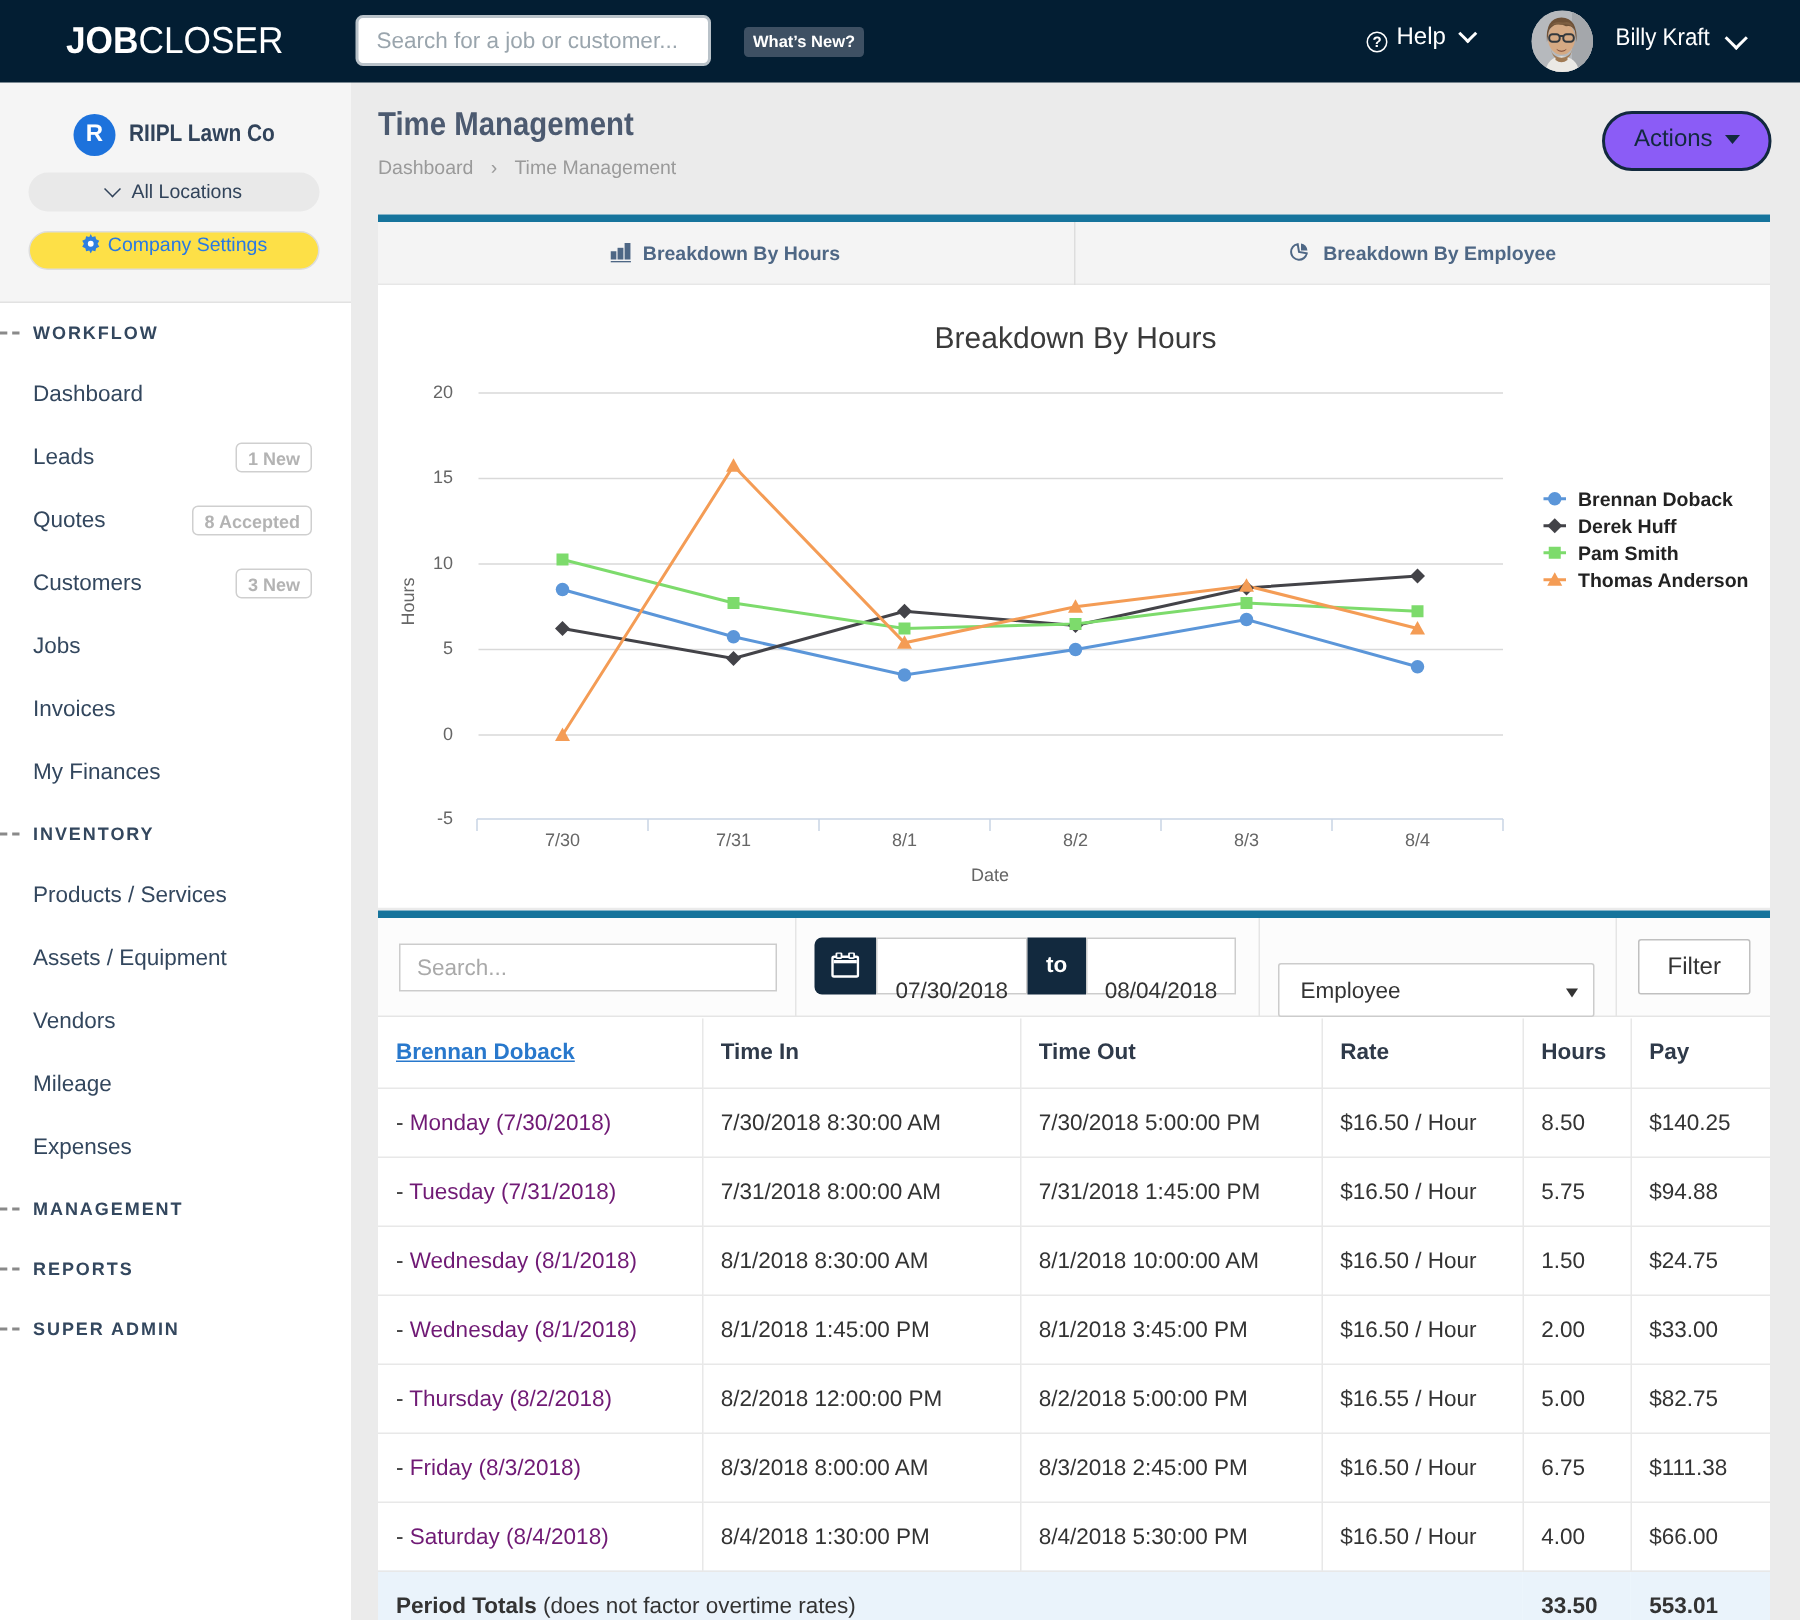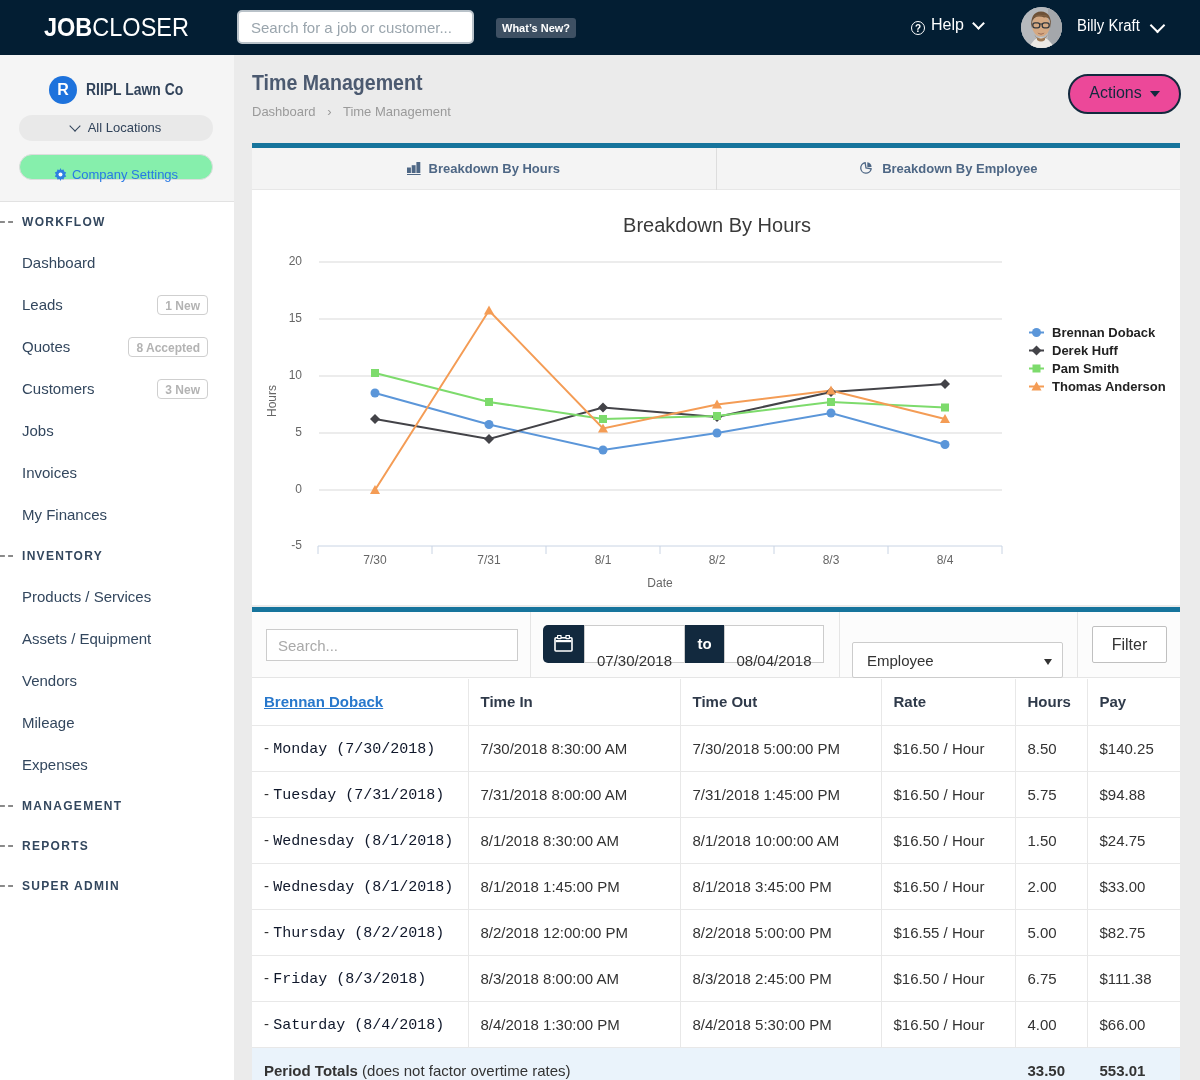--- a/index.html
+++ b/index.html
@@ -19,32 +19,32 @@
 .uname { position:absolute; left:1077px; top:17px; color:#fff; font-size:16px; transform:scaleX(.93); transform-origin:left; }
 .uchev { position:absolute; left:1152px; top:20px; width:11px; height:11px; border-right:2.5px solid #fff; border-bottom:2.5px solid #fff; transform:rotate(45deg); }
 
 .sidebar { position:absolute; left:0; top:55px; width:234px; height:1025px; background:#fff; }
 .side-top { position:absolute; left:0; top:0; width:234px; height:147px; background:#f5f5f5; border-bottom:1px solid #e2e2e2; }
 .rcirc { position:absolute; left:49px; top:21px; width:28px; height:28px; background:#1d72dc; border-radius:50%; color:#fff; text-align:center; font-size:16px; font-weight:bold; line-height:28px; }
 .cname { position:absolute; left:86px; top:26px; font-size:16px; font-weight:bold; color:#31435a; transform:scaleX(.87); transform-origin:left; }
 .pill { position:absolute; left:19px; width:194px; height:26px; border-radius:13px; font-size:13px; text-align:center; }
 .alloc { top:60px; background:#e9e9e9; color:#31435a; padding-top:5px; }
 .alloc .vchev { display:inline-block; width:8px; height:8px; border-right:1.5px solid #31435a; border-bottom:1.5px solid #31435a; transform:rotate(45deg); vertical-align:2px; margin-right:9px; }
-.csett { top:99px; background:#86efac; border:1px solid #ddd; color:#2979e4; padding-top:12px; font-size:13px; }
+.csett { top:99px; background:#fde047; border:1px solid #ddd; color:#2979e4; padding-top:0; font-size:13px; }
 .menu { position:absolute; left:0; top:147px; width:234px; }
 .mhead { position:relative; height:40px; line-height:40px; font-size:12px; font-weight:bold; letter-spacing:1.3px; color:#33475e; padding-left:22px; }
 .mhead .dash { position:absolute; left:0px; top:19px; width:13px; border-top:2px dashed #8a8a8a; }
 .mitem { position:relative; height:42px; line-height:42px; font-size:15px; color:#33475e; padding-left:22px; }
 .badge { position:absolute; right:26px; top:11px; height:20px; line-height:15px; border:1px solid #cfcfcf; border-radius:4px; color:#b3b3b3; font-size:12px; font-weight:bold; padding:3px 7px 0 7px; }
 
 .main { position:absolute; left:234px; top:55px; width:1120px; height:1025px; background:#ebebeb; }
 .ptitle { position:absolute; left:18px; top:15px; font-size:22px; font-weight:bold; color:#4c5a70; transform:scaleX(.89); transform-origin:left; }
 .crumb { position:absolute; left:18px; top:49px; font-size:13px; color:#9a9a9a; }
 .crumb .sep { margin:0 8px; }
-.actions { position:absolute; left:834px; top:19px; width:113px; height:40px; background:#ec4899; border:2px solid #12293e; border-radius:20px; text-align:center; padding-top:8px; font-size:16px; color:#12293e; }
+.actions { position:absolute; left:834px; top:19px; width:113px; height:40px; background:#8b5cf6; border:2px solid #12293e; border-radius:20px; text-align:center; padding-top:8px; font-size:16px; color:#12293e; }
 .caret { display:inline-block; width:0; height:0; border-left:5px solid transparent; border-right:5px solid transparent; border-top:6px solid #12293e; margin-left:8px; vertical-align:1px; }
 
 .card1 { position:absolute; left:18px; top:88px; width:928px; height:462px; background:#fff; border-top:5px solid #16749c; overflow:hidden; }
 .tabs { position:absolute; left:0; top:0; width:928px; height:42px; background:#f4f4f4; border-bottom:1px solid #e7e7e7; }
 .tab { position:absolute; top:0; height:42px; width:463px; text-align:center; padding-top:13px; font-size:13px; font-weight:bold; color:#4e6785; }
 .tab2 { left:464px; border-left:1px solid #ddd; }
 .chartwrap { position:absolute; left:0; top:43px; width:928px; height:415px; background:#fff; }
 
 .card2 { position:absolute; left:18px; top:552px; width:928px; height:473px; background:#fff; border-top:5px solid #16749c; }
 .frow { position:absolute; left:0; top:0; width:928px; height:66px; background:#fcfcfc; border-bottom:1px solid #e5e5e5; }
@@ -57,21 +57,21 @@
 .sel { position:absolute; left:600px; top:14px; width:211px; height:36px; border:1px solid #ccc; border-radius:2px; background:#fff; font-size:15px; color:#333; padding:9px 0 0 14px;margin-top:16px; }
 .sel .scaret { position:absolute; right:10px; top:16px; width:0; height:0; border-left:4px solid transparent; border-right:4px solid transparent; border-top:6px solid #333; }
 .fbtn { position:absolute; left:840px; top:14px; width:75px; height:37px; border:1px solid #c0c0c0; border-radius:2px; background:#fff; font-size:16px; color:#333; text-align:center; padding-top:9px; }
 
 table.tt { position:absolute; left:0; top:67px; width:928px; border-collapse:collapse; font-size:15px; color:#333; }
 table.tt td, table.tt th { border:1px solid #e8e8e8; border-top:none; height:46px; padding:0 0 0 12px; text-align:left; vertical-align:middle; font-weight:normal; }
 table.tt tr td:first-child, table.tt tr th:first-child { border-left:none; }
 table.tt tr td:last-child, table.tt tr th:last-child { border-right:none; }
 table.tt th { font-weight:bold; color:#2f3a4a; }
 a.bd { color:#2878cc; font-weight:bold; text-decoration:underline; }
-.day { color:#0f172a;font-family:Liberation Mono, monospace; }
+.day { color:#701a75; }
 .dd { color:#333; }
 tr.tot td { background:#eaf3fb; border-color:#eaf3fb; }
 </style>
 </head>
 <body>
 <div class="nav">
   <div class="logo"><b>JOB</b><span>CLOSER</span></div>
   <div class="searchbox">
       <span class="ph">Search for a job or customer...</span>
     </div>

